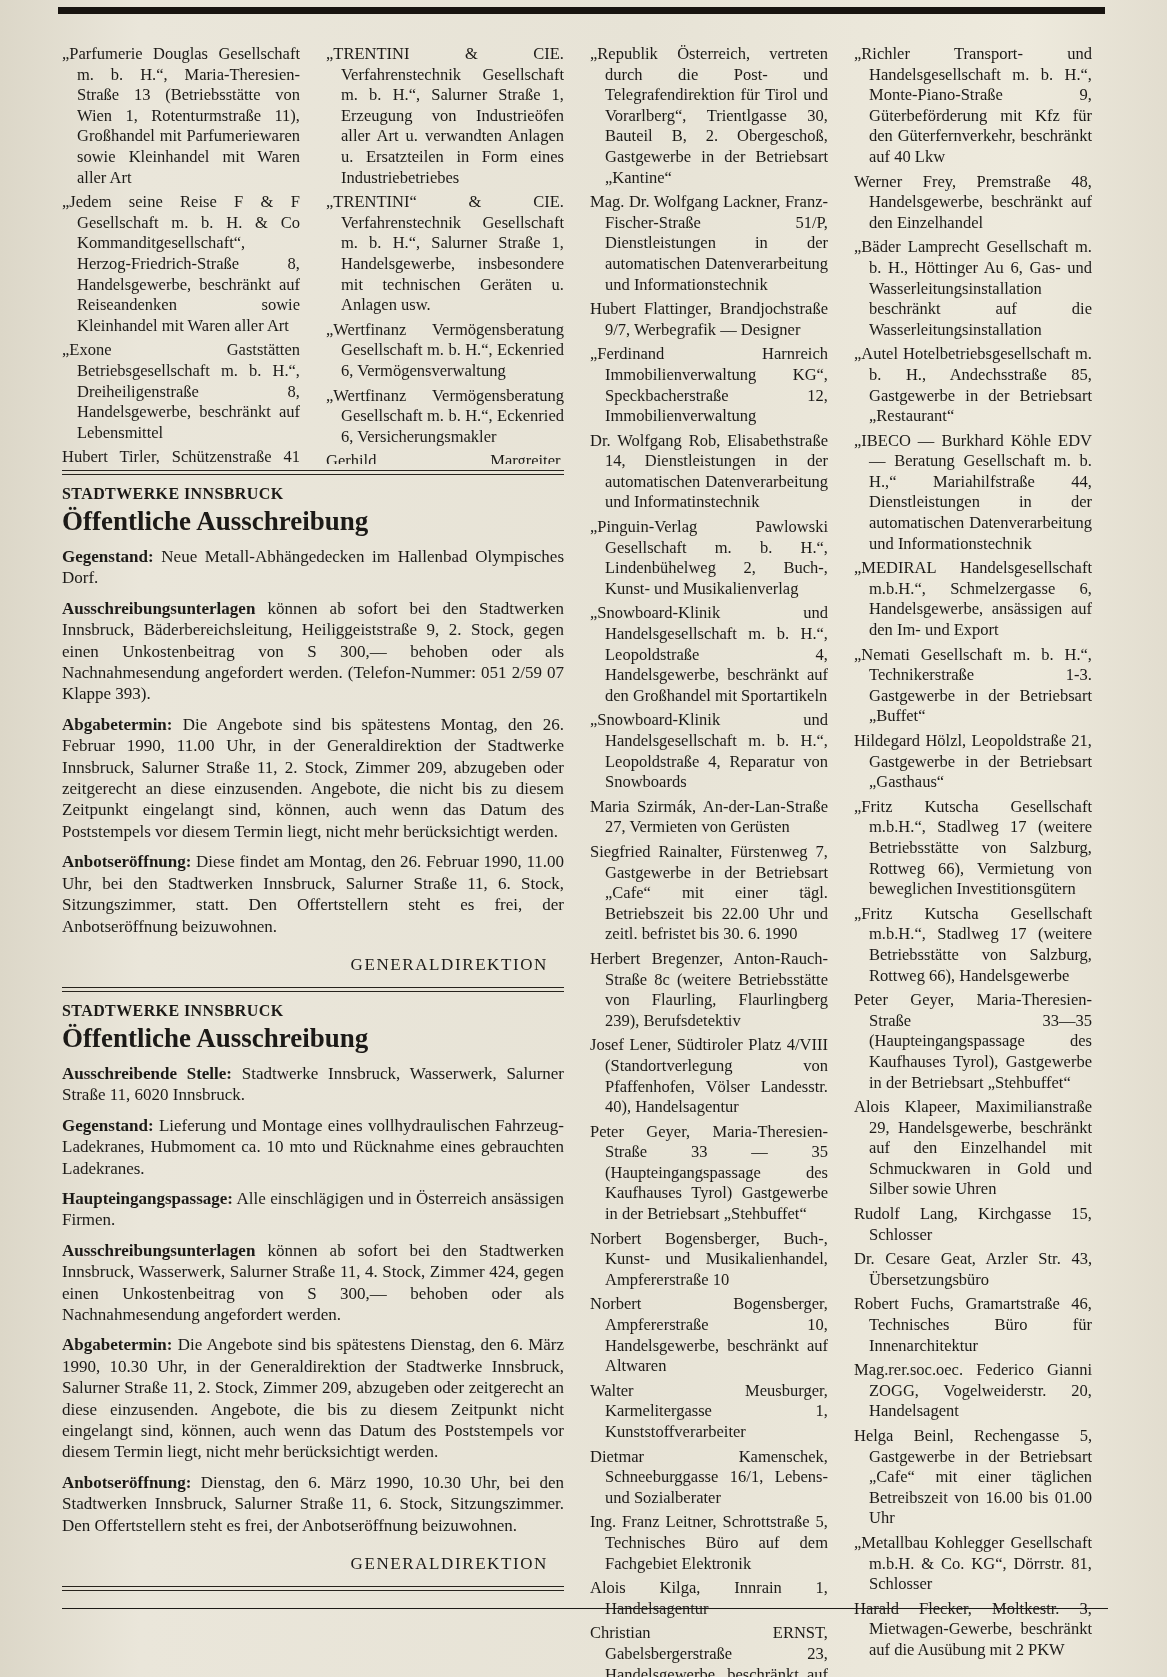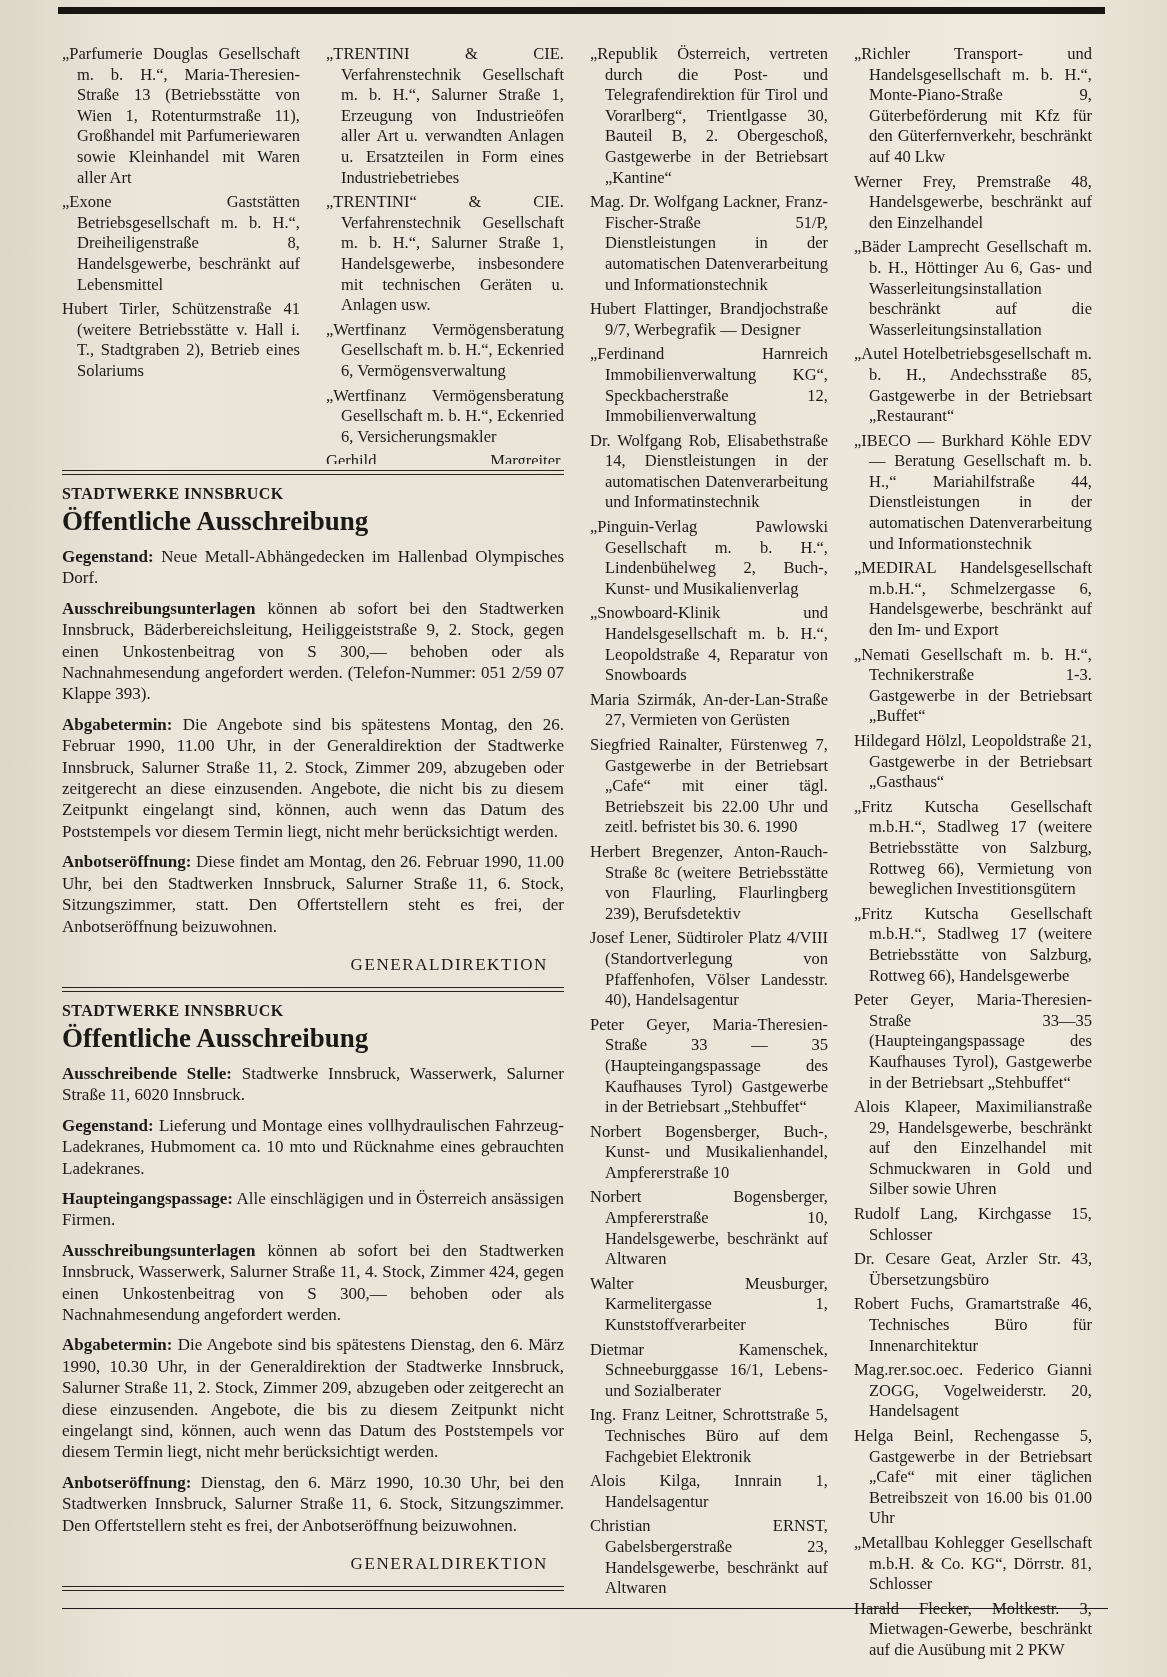--- a/index.html
+++ b/index.html
@@ -56,20 +56,21 @@
 <div class="page">
   <div class="top-rule"></div>
 
   <div class="content">
 
     <div class="left-half">
       <div class="two-col">
         <div class="col">
 
         <p class="entry">„Parfumerie Douglas Gesellschaft m. b. H.“, Maria-Theresien-Straße 13 (Betriebsstätte von Wien 1, Rotenturmstraße 11), Großhandel mit Parfumeriewaren sowie Kleinhandel mit Waren aller Art</p>
+            <p class="entry">„Jedem seine Reise F &amp; F Gesellschaft m. b. H. &amp; Co Kommanditgesellschaft“, Herzog-Friedrich-Straße 8, Handelsgewerbe, beschränkt auf Reiseandenken sowie Kleinhandel mit Waren aller Art</p>
             <p class="entry">„Exone Gaststätten Betriebsgesellschaft m. b. H.“, Dreiheiligenstraße 8, Handelsgewerbe, beschränkt auf Lebensmittel</p>
             <p class="entry">Hubert Tirler, Schützenstraße 41 (weitere Betriebsstätte v. Hall i. T., Stadtgraben 2), Betrieb eines Solariums</p>
           </div>
         <div class="col">
 
         <p class="entry">„TRENTINI &amp; CIE. Verfahrenstechnik Gesellschaft m. b. H.“, Salurner Straße 1, Erzeugung von Industrieöfen aller Art u. verwandten Anlagen u. Ersatzteilen in Form eines Industriebetriebes</p>
             <p class="entry">„TRENTINI“ &amp; CIE. Verfahrenstechnik Gesellschaft m. b. H.“, Salurner Straße 1, Handelsgewerbe, insbesondere mit technischen Geräten u. Anlagen usw.</p>
             <p class="entry">„Wertfinanz Vermögensberatung Gesellschaft m. b. H.“, Eckenried 6, Vermögensverwaltung</p>
             <p class="entry">„Wertfinanz Vermögensberatung Gesellschaft m. b. H.“, Eckenried 6, Versicherungsmakler</p>
             <p class="entry">Gerhild Margreiter, Tschiggfreystraße 21, Gesundheitsberater</p>
@@ -112,20 +113,21 @@
     </div>
 
     <div class="col">
 
     <p class="entry">„Republik Österreich, vertreten durch die Post- und Telegrafendirektion für Tirol und Vorarlberg“, Trientlgasse 30, Bauteil B, 2. Obergeschoß, Gastgewerbe in der Betriebsart „Kantine“</p>
         <p class="entry">Mag. Dr. Wolfgang Lackner, Franz-Fischer-Straße 51/P, Dienstleistungen in der automatischen Datenverarbeitung und Informationstechnik</p>
         <p class="entry">Hubert Flattinger, Brandjochstraße 9/7, Werbegrafik — Designer</p>
         <p class="entry">„Ferdinand Harnreich Immobilienverwaltung KG“, Speckbacherstraße 12, Immobilienverwaltung</p>
         <p class="entry">Dr. Wolfgang Rob, Elisabethstraße 14, Dienstleistungen in der automatischen Datenverarbeitung und Informatinstechnik</p>
         <p class="entry">„Pinguin-Verlag Pawlowski Gesellschaft m. b. H.“, Lindenbühelweg 2, Buch-, Kunst- und Musikalienverlag</p>
+        <p class="entry">„Snowboard-Klinik und Handelsgesellschaft m. b. H.“, Leopoldstraße 4, Handelsgewerbe, beschränkt auf den Großhandel mit Sportartikeln</p>
         <p class="entry">„Snowboard-Klinik und Handelsgesellschaft m. b. H.“, Leopoldstraße 4, Reparatur von Snowboards</p>
         <p class="entry">Maria Szirmák, An-der-Lan-Straße 27, Vermieten von Gerüsten</p>
         <p class="entry">Siegfried Rainalter, Fürstenweg 7, Gastgewerbe in der Betriebsart „Cafe“ mit einer tägl. Betriebszeit bis 22.00 Uhr und zeitl. befristet bis 30. 6. 1990</p>
         <p class="entry">Herbert Bregenzer, Anton-Rauch-Straße 8c (weitere Betriebsstätte von Flaurling, Flaurlingberg 239), Berufsdetektiv</p>
         <p class="entry">Josef Lener, Südtiroler Platz 4/VIII (Standortverlegung von Pfaffenhofen, Völser Landesstr. 40), Handelsagentur</p>
         <p class="entry">Peter Geyer, Maria-Theresien-Straße 33 — 35 (Haupteingangspassage des Kaufhauses Tyrol) Gastgewerbe in der Betriebsart „Stehbuffet“</p>
         <p class="entry">Norbert Bogensberger, Buch-, Kunst- und Musikalienhandel, Ampfererstraße 10</p>
         <p class="entry">Norbert Bogensberger, Ampfererstraße 10, Handelsgewerbe, beschränkt auf Altwaren</p>
         <p class="entry">Walter Meusburger, Karmelitergasse 1, Kunststoffverarbeiter</p>
         <p class="entry">Dietmar Kamenschek, Schneeburggasse 16/1, Lebens- und Sozialberater</p>
@@ -134,21 +136,21 @@
         <p class="entry">Christian ERNST, Gabelsbergerstraße 23, Handelsgewerbe, beschränkt auf Altwaren</p>
       </div>
 
     <div class="col">
 
     <p class="entry">„Richler Transport- und Handelsgesellschaft m. b. H.“, Monte-Piano-Straße 9, Güterbeförderung mit Kfz für den Güterfernverkehr, beschränkt auf 40 Lkw</p>
         <p class="entry">Werner Frey, Premstraße 48, Handelsgewerbe, beschränkt auf den Einzelhandel</p>
         <p class="entry">„Bäder Lamprecht Gesellschaft m. b. H., Höttinger Au 6, Gas- und Wasserleitungsinstallation beschränkt auf die Wasserleitungsinstallation</p>
         <p class="entry">„Autel Hotelbetriebsgesellschaft m. b. H., Andechsstraße 85, Gastgewerbe in der Betriebsart „Restaurant“</p>
         <p class="entry">„IBECO — Burkhard Köhle EDV — Beratung Gesellschaft m. b. H.,“ Mariahilfstraße 44, Dienstleistungen in der automatischen Datenverarbeitung und Informationstechnik</p>
-        <p class="entry">„MEDIRAL Handelsgesellschaft m.b.H.“, Schmelzergasse 6, Handelsgewerbe, beschränkt auf den Im- und Export</p>
+        <p class="entry">„MEDIRAL Handelsgesellschaft m.b.H.“, Schmelzergasse 6, Handelsgewerbe, ansässigen auf den Im- und Export</p>
         <p class="entry">„Nemati Gesellschaft m. b. H.“, Technikerstraße 1-3. Gastgewerbe in der Betriebsart „Buffet“</p>
         <p class="entry">Hildegard Hölzl, Leopoldstraße 21, Gastgewerbe in der Betriebsart „Gasthaus“</p>
         <p class="entry">„Fritz Kutscha Gesellschaft m.b.H.“, Stadlweg 17 (weitere Betriebsstätte von Salzburg, Rottweg 66), Vermietung von beweglichen Investitionsgütern</p>
         <p class="entry">„Fritz Kutscha Gesellschaft m.b.H.“, Stadlweg 17 (weitere Betriebsstätte von Salzburg, Rottweg 66), Handelsgewerbe</p>
         <p class="entry">Peter Geyer, Maria-Theresien-Straße 33—35 (Haupteingangspassage des Kaufhauses Tyrol), Gastgewerbe in der Betriebsart „Stehbuffet“</p>
         <p class="entry">Alois Klapeer, Maximilianstraße 29, Handelsgewerbe, beschränkt auf den Einzelhandel mit Schmuckwaren in Gold und Silber sowie Uhren</p>
         <p class="entry">Rudolf Lang, Kirchgasse 15, Schlosser</p>
         <p class="entry">Dr. Cesare Geat, Arzler Str. 43, Übersetzungsbüro</p>
         <p class="entry">Robert Fuchs, Gramartstraße 46, Technisches Büro für Innenarchitektur</p>
         <p class="entry">Mag.rer.soc.oec. Federico Gianni ZOGG, Vogelweiderstr. 20, Handelsagent</p>

